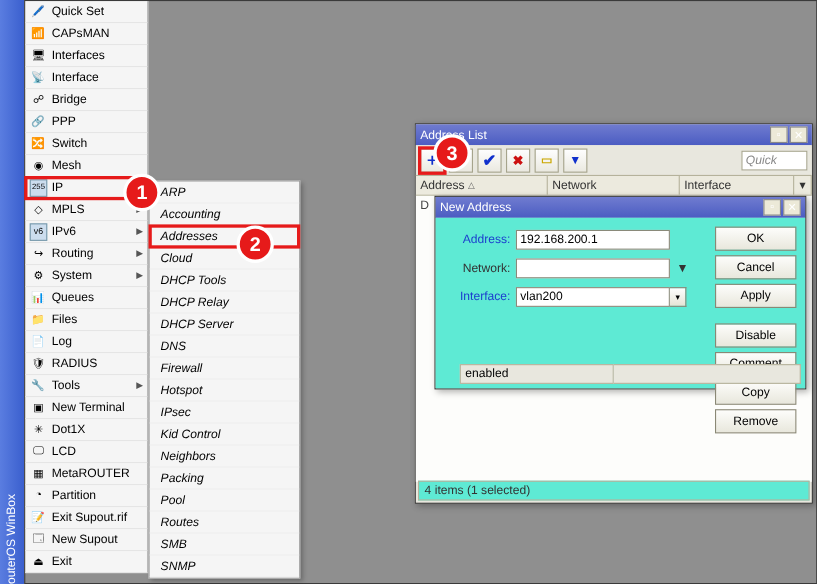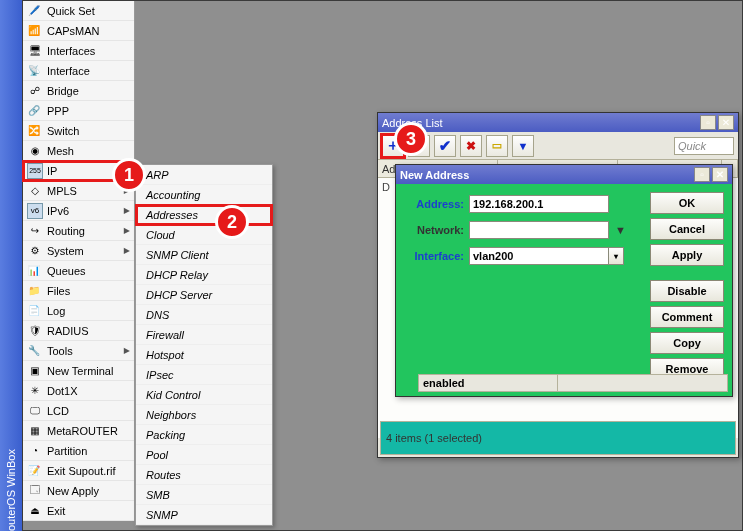--- a/index.html
+++ b/index.html
@@ -25,25 +25,25 @@
 .win-btn{width:16px;height:15px;background:#ece9d8;border:1px solid #888;display:flex;align-items:center;justify-content:center;font-size:10px;cursor:default;}
 .addr-list{left:377px;top:112px;width:362px;height:346px;}
 .toolbar{height:28px;background:#e8e7de;border-bottom:1px solid #b5b29b;display:flex;align-items:center;padding:2px 4px;gap:4px;}
 .tbtn{width:22px;height:22px;border:1px solid #a6a48c;background:linear-gradient(#fefefe,#eae9e0);display:flex;align-items:center;justify-content:center;font-weight:bold;cursor:default;}
 .tbtn.blue{color:#1030cc;font-size:15px;}
 .tbtn.red{color:#cc1010;font-size:12px;}
 .highlight-plus{outline:3px solid #e61a1a;outline-offset:-1px;}
 .find-box{margin-left:auto;width:60px;height:18px;border:1px solid #a6a48c;background:#fff;font-style:italic;color:#888;padding:0 3px;display:flex;align-items:center;}
 .list-head{height:18px;display:flex;border-bottom:1px solid #b5b29b;background:#eceade;}
 .col{padding:0 4px;display:flex;align-items:center;border-right:1px solid #b5b29b;font-size:11px;color:#333;}
-.status-bar{position:absolute;left:2px;right:2px;bottom:2px;height:34px;border:1px solid #b5b29b;background:#14b8a6;display:flex;align-items:center;padding:0 5px;color:#333;}
+.status-bar{position:absolute;left:2px;right:2px;bottom:2px;height:18px;border:1px solid #b5b29b;background:#5eead4;display:flex;align-items:center;padding:0 5px;color:#333;}
 .d-row{height:17px;display:flex;align-items:center;padding:0 4px;color:#444;font-size:11px;}
 
-.new-addr{left:395px;top:164px;width:338px;height:233px;z-index:20;font-weight:bold;}
-.na-body{position:relative;padding:8px;height:calc(100% - 19px);background:#22c55e;}
+.new-addr{left:395px;top:178px;width:338px;height:176px;z-index:20;}
+.na-body{position:relative;padding:8px;height:calc(100% - 19px);background:#5eead4;}
 .na-row{display:flex;align-items:center;height:24px;margin-bottom:2px;}
 .na-label{width:60px;text-align:right;margin-right:5px;color:#333;}
 .na-label.link{color:#1c3fce;}
 .na-input{width:140px;height:18px;border:1px solid #8a8a7a;background:#fff;padding:0 3px;display:flex;align-items:center;}
 .na-input.sel{width:140px;}
 .na-dd{width:15px;height:18px;border:1px solid #8a8a7a;border-left:none;background:linear-gradient(#fefefe,#e6e4d6);display:flex;align-items:center;justify-content:center;font-size:8px;}
 .na-btns{position:absolute;right:8px;top:8px;width:74px;display:flex;flex-direction:column;gap:4px;}
 .na-btn{height:22px;border:1px solid #8a8875;background:linear-gradient(#fdfdfb,#e8e7dc);display:flex;align-items:center;justify-content:center;cursor:default;}
 .enabled-bar{position:absolute;left:4px;right:4px;bottom:4px;height:18px;display:flex;margin-left:18px;}
 .enabled-cell{height:18px;border:1px solid #b5b29b;background:#e8e7de;display:flex;align-items:center;padding:0 4px;}
@@ -152,21 +152,21 @@
   <div class="sidebar-item">
       <span class="si-icon">◔</span>
       <span>Partition</span>
     </div>
   <div class="sidebar-item">
       <span class="si-icon">📝</span>
       <span>Exit Supout.rif</span>
     </div>
   <div class="sidebar-item">
       <span class="si-icon">🗔</span>
-      <span>New Apply</span>
+      <span>New Supout</span>
     </div>
   <div class="sidebar-item">
       <span class="si-icon">⏏</span>
       <span>Exit</span>
     </div>
 </div>
 
 <div class="submenu">
   <div class="submenu-item">
       <span>ARP</span>
@@ -174,21 +174,21 @@
   <div class="submenu-item">
       <span>Accounting</span>
     </div>
   <div class="submenu-item highlight-addr">
       <span>Addresses</span>
     </div>
   <div class="submenu-item">
       <span>Cloud</span>
     </div>
   <div class="submenu-item">
-      <span>SNMP Client</span>
+      <span>DHCP Tools</span>
     </div>
   <div class="submenu-item">
       <span>DHCP Relay</span>
     </div>
   <div class="submenu-item">
       <span>DHCP Server</span>
     </div>
   <div class="submenu-item">
       <span>DNS</span>
     </div>

